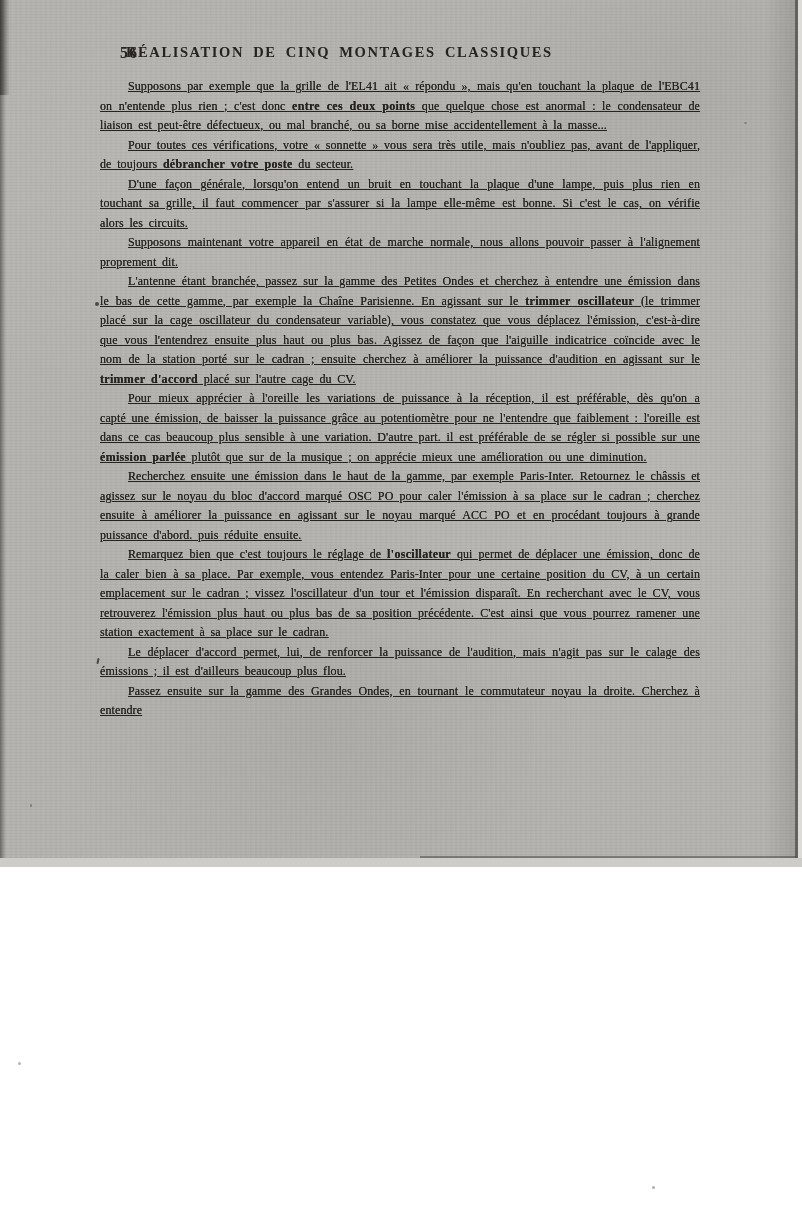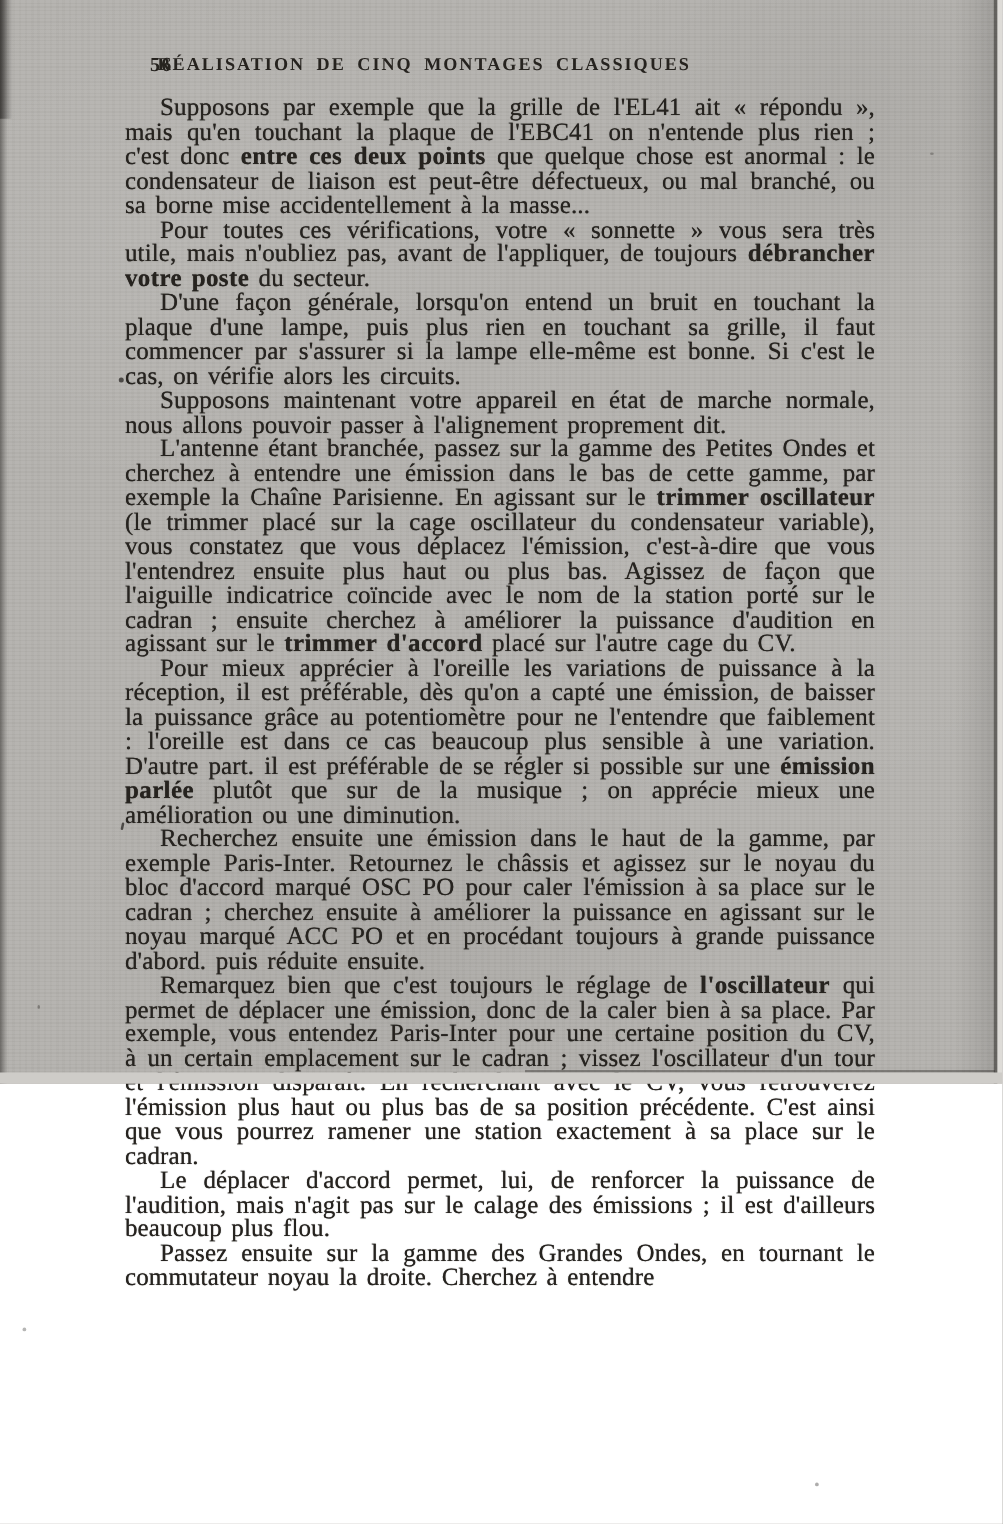--- a/index.html
+++ b/index.html
@@ -68,24 +68,25 @@
     position: absolute; left: 20px; top: 0;
     font-weight: 700; font-size: 16px; letter-spacing: 1px;
   }
   .running-title {
     display: block; text-align: left; padding-left: 26px;
     font-weight: 700; font-size: 14.5px; letter-spacing: 1.6px;
     word-spacing: 4px; white-space: nowrap;
   }
   .body-text p {
     margin: 0;
-    font-size: 20px; line-height: 19.5px;
+    font-size: 12px; line-height: 19.5px;
     text-align: justify; text-indent: 28px;
     word-spacing: 2.5px; letter-spacing: 0.1px;
     text-shadow: 0 0 0.6px rgba(38,36,33,0.9);
+    text-decoration: underline;
   }
   .body-text .b { font-weight: 700; letter-spacing: 0.3px; }
 </style>
 </head>
 <body>
 
 <div class="sheet">
 
   <div class="content">
     <div class="running-header">

